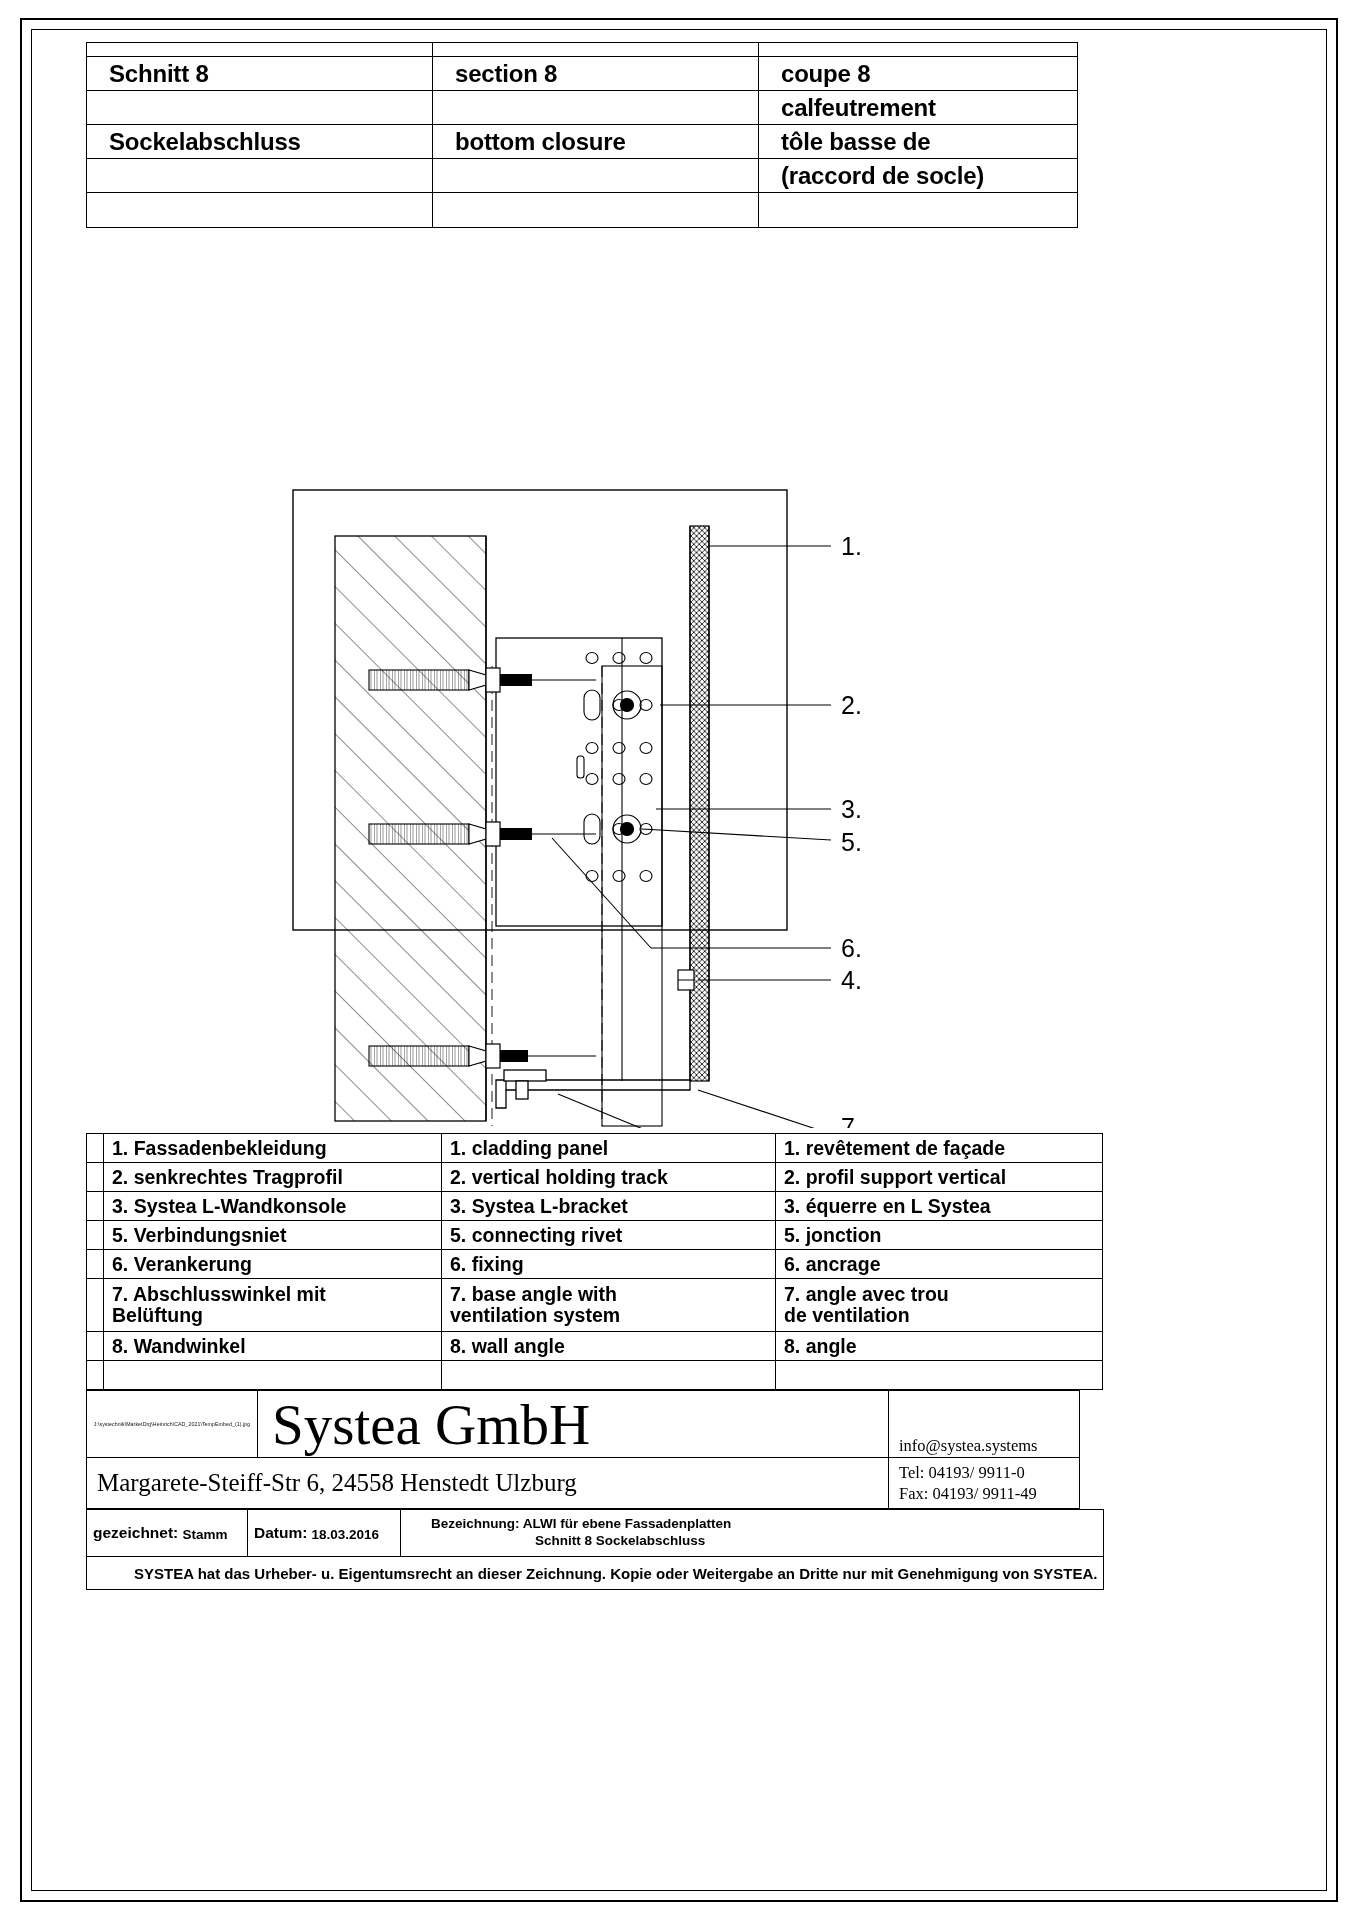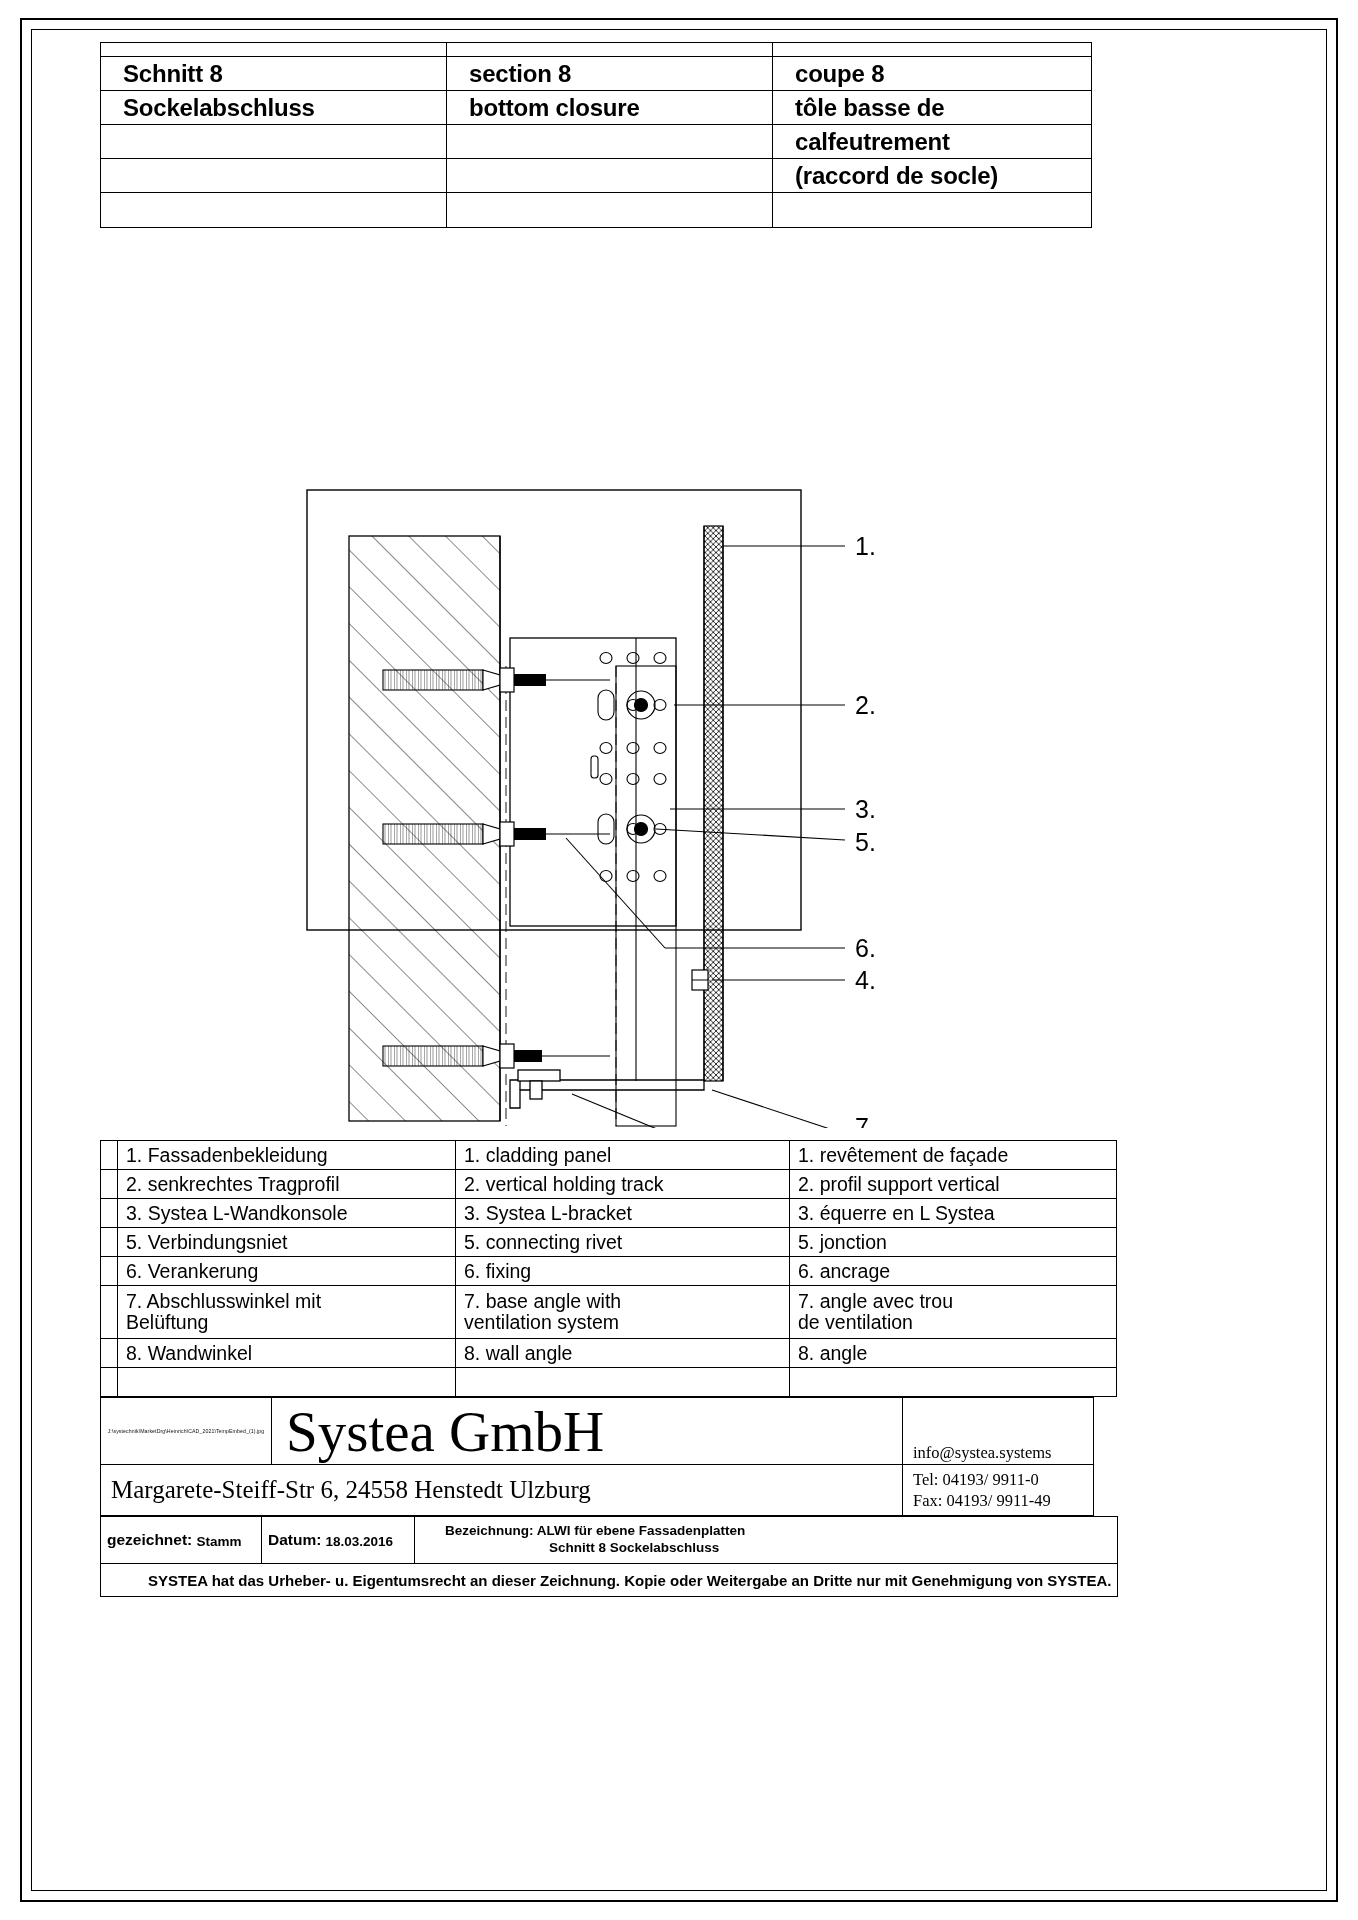--- a/index.html
+++ b/index.html
@@ -4,39 +4,39 @@
 <style>
   html,body{margin:0;padding:0;background:#ffffff;}
   body{width:1358px;height:1920px;font-family:"Liberation Sans",sans-serif;color:#000;}
 
   .page{position:relative;width:1358px;height:1920px;box-sizing:border-box;}
 
   
   .frame-outer{position:absolute;left:20px;top:18px;width:1318px;height:1884px;border:2px solid #000;box-sizing:border-box;}
   .frame-inner{position:absolute;left:31px;top:29px;width:1296px;height:1862px;border:1px solid #000;box-sizing:border-box;}
 
-  .sheet{position:absolute;left:100px;top:42px;width:990px;height:1835px;box-sizing:border-box;}
+  .sheet{position:absolute;left:86px;top:42px;width:990px;height:1835px;box-sizing:border-box;}
 
   
   table.hdr{border-collapse:collapse;width:990px;table-layout:fixed;}
   table.hdr td{border:1px solid #000;padding:0;vertical-align:middle;}
   .hdr .c1{width:345px;}
   .hdr .c2{width:325px;}
   .hdr .c3{width:318px;}
   .hdr .pad{height:13px;}
   .hdr .ttl{height:33px;}
   .hdr-txt{font-size:24px;font-weight:bold;padding-left:22px;letter-spacing:-0.2px;white-space:nowrap;}
   .hdr .tall{height:34px;}
 
   
   .draw-wrap{position:relative;width:990px;height:900px;}
   .draw-svg{position:absolute;left:0;top:0;}
 
   
-  table.leg{border-collapse:collapse;width:990px;table-layout:fixed;margin-top:12px;}
+  table.leg{border-collapse:collapse;width:990px;table-layout:fixed;margin-top:5px;font-weight:bold;}
   table.leg td{border:1px solid #000;padding:0 0 0 8px;font-size:19.5px;vertical-align:middle;
     white-space:pre-line;line-height:1.06;height:28px;font-family:"Liberation Sans",sans-serif;}
   table.leg td.sp{width:16px;padding:0;border-right:1px solid #000;}
   .leg .lc1{width:329px;}
   .leg .lc2{width:325px;}
   .leg .lc3{width:318px;}
   .leg tr.two td{height:52px;}
 
   
   table.tb{border-collapse:collapse;width:990px;table-layout:fixed;}
@@ -76,38 +76,38 @@
             </td>
         <td class="c2 ttl">
               <div class="hdr-txt">section 8</div>
             </td>
         <td class="c3 ttl">
               <div class="hdr-txt">coupe 8</div>
             </td>
       </tr>
       <tr>
         <td class="c1 ttl">
+              <div class="hdr-txt"></div>
+            </td>
+        <td class="c2 ttl">
+              <div class="hdr-txt"></div>
+            </td>
+        <td class="c3 ttl">
+              <div class="hdr-txt">calfeutrement</div>
+            </td>
+      </tr>
+      <tr>
+        <td class="c1 ttl">
               <div class="hdr-txt">Sockelabschluss</div>
             </td>
         <td class="c2 ttl">
               <div class="hdr-txt">bottom closure</div>
             </td>
         <td class="c3 ttl">
               <div class="hdr-txt">tôle basse de</div>
-            </td>
-      </tr>
-      <tr>
-        <td class="c1 ttl">
-              <div class="hdr-txt"></div>
-            </td>
-        <td class="c2 ttl">
-              <div class="hdr-txt"></div>
-            </td>
-        <td class="c3 ttl">
-              <div class="hdr-txt">calfeutrement</div>
             </td>
       </tr>
       <tr>
         <td class="c1 ttl">
               <div class="hdr-txt"></div>
             </td>
         <td class="c2 ttl">
               <div class="hdr-txt"></div>
             </td>
         <td class="c3 ttl">

